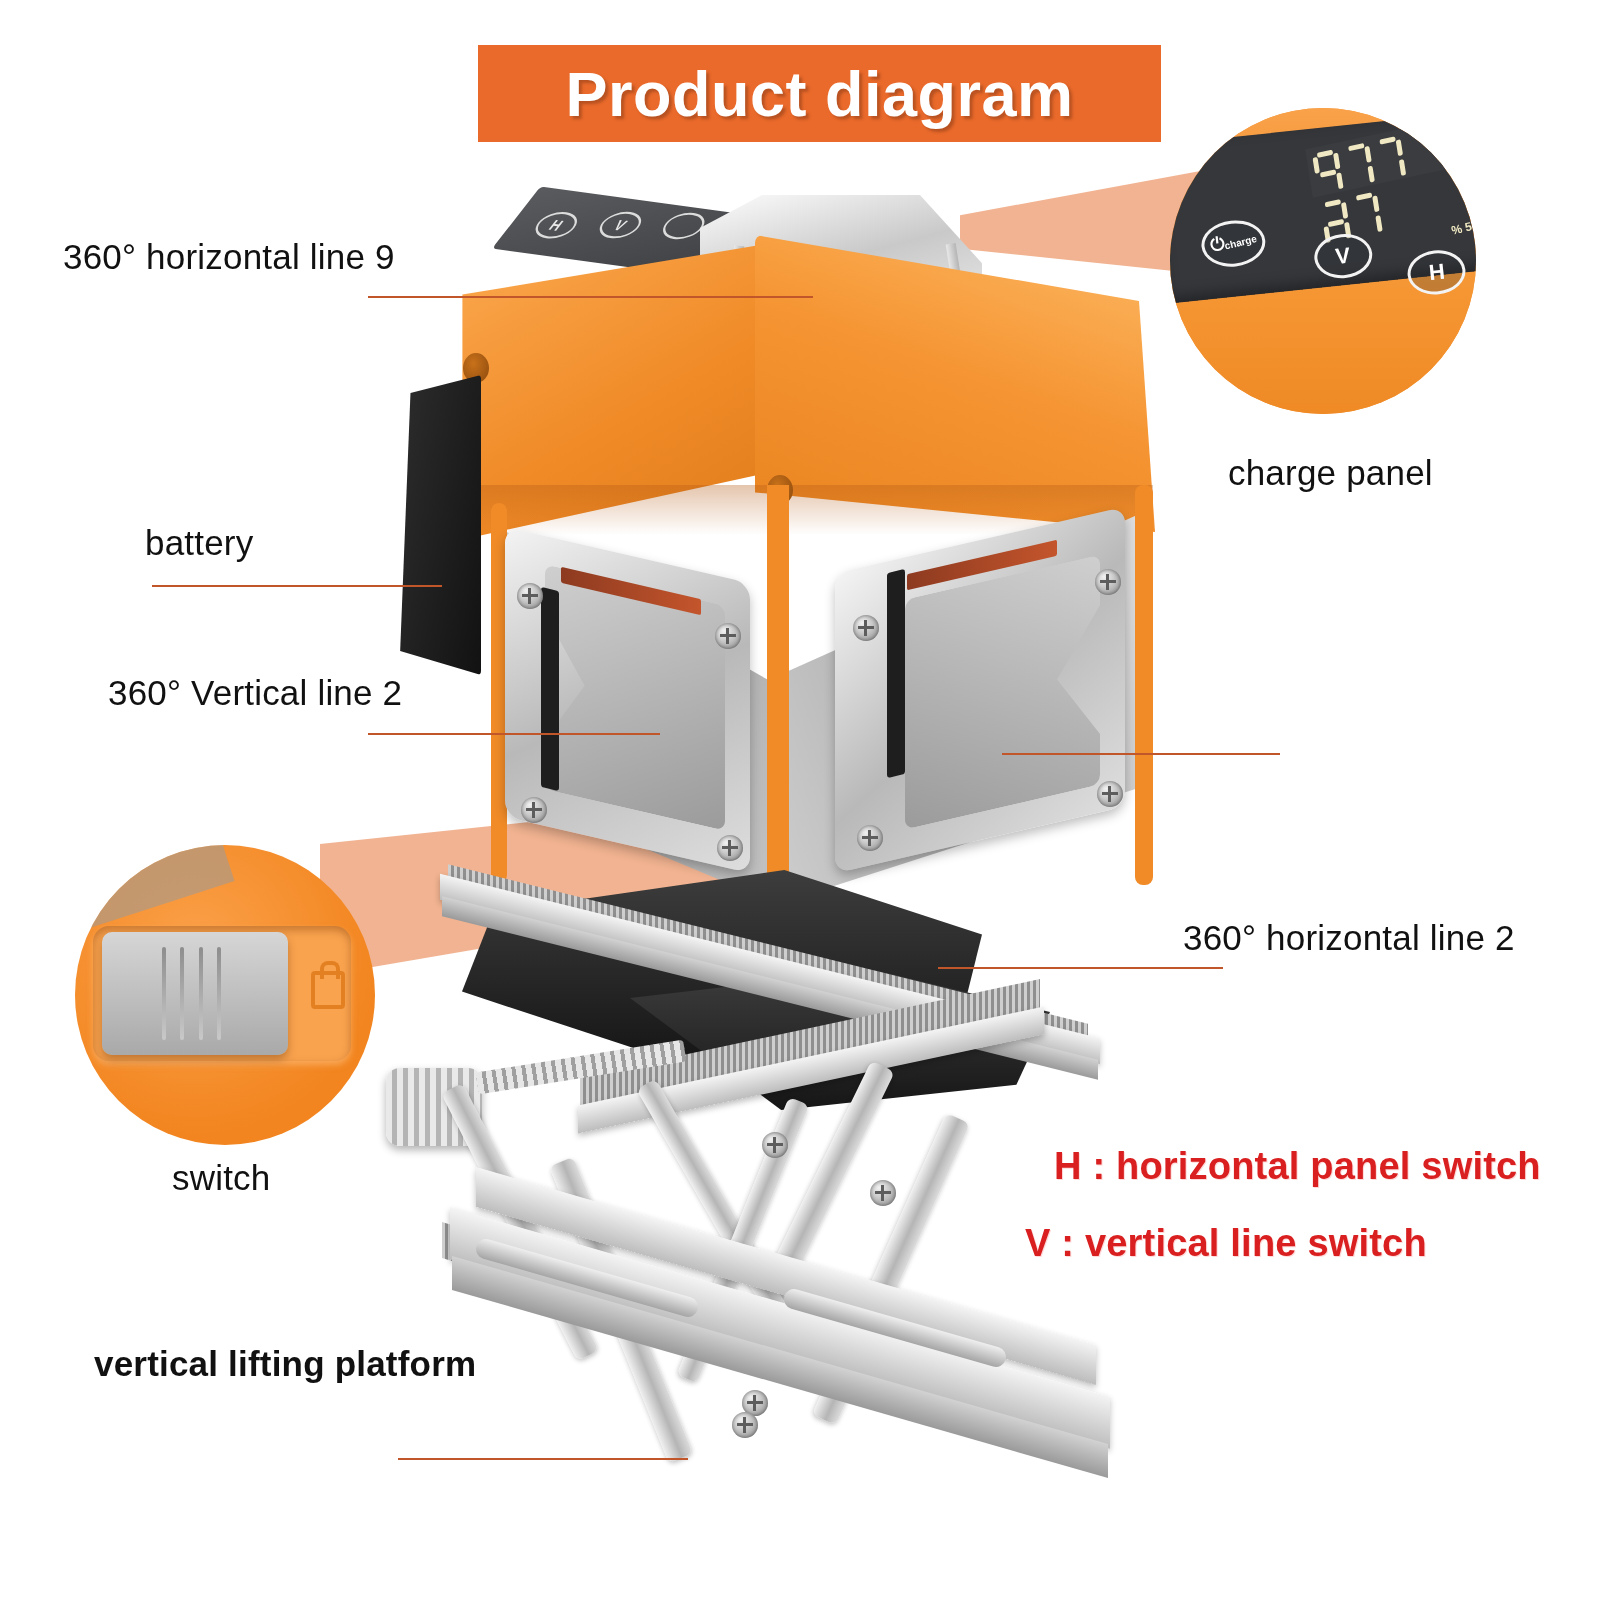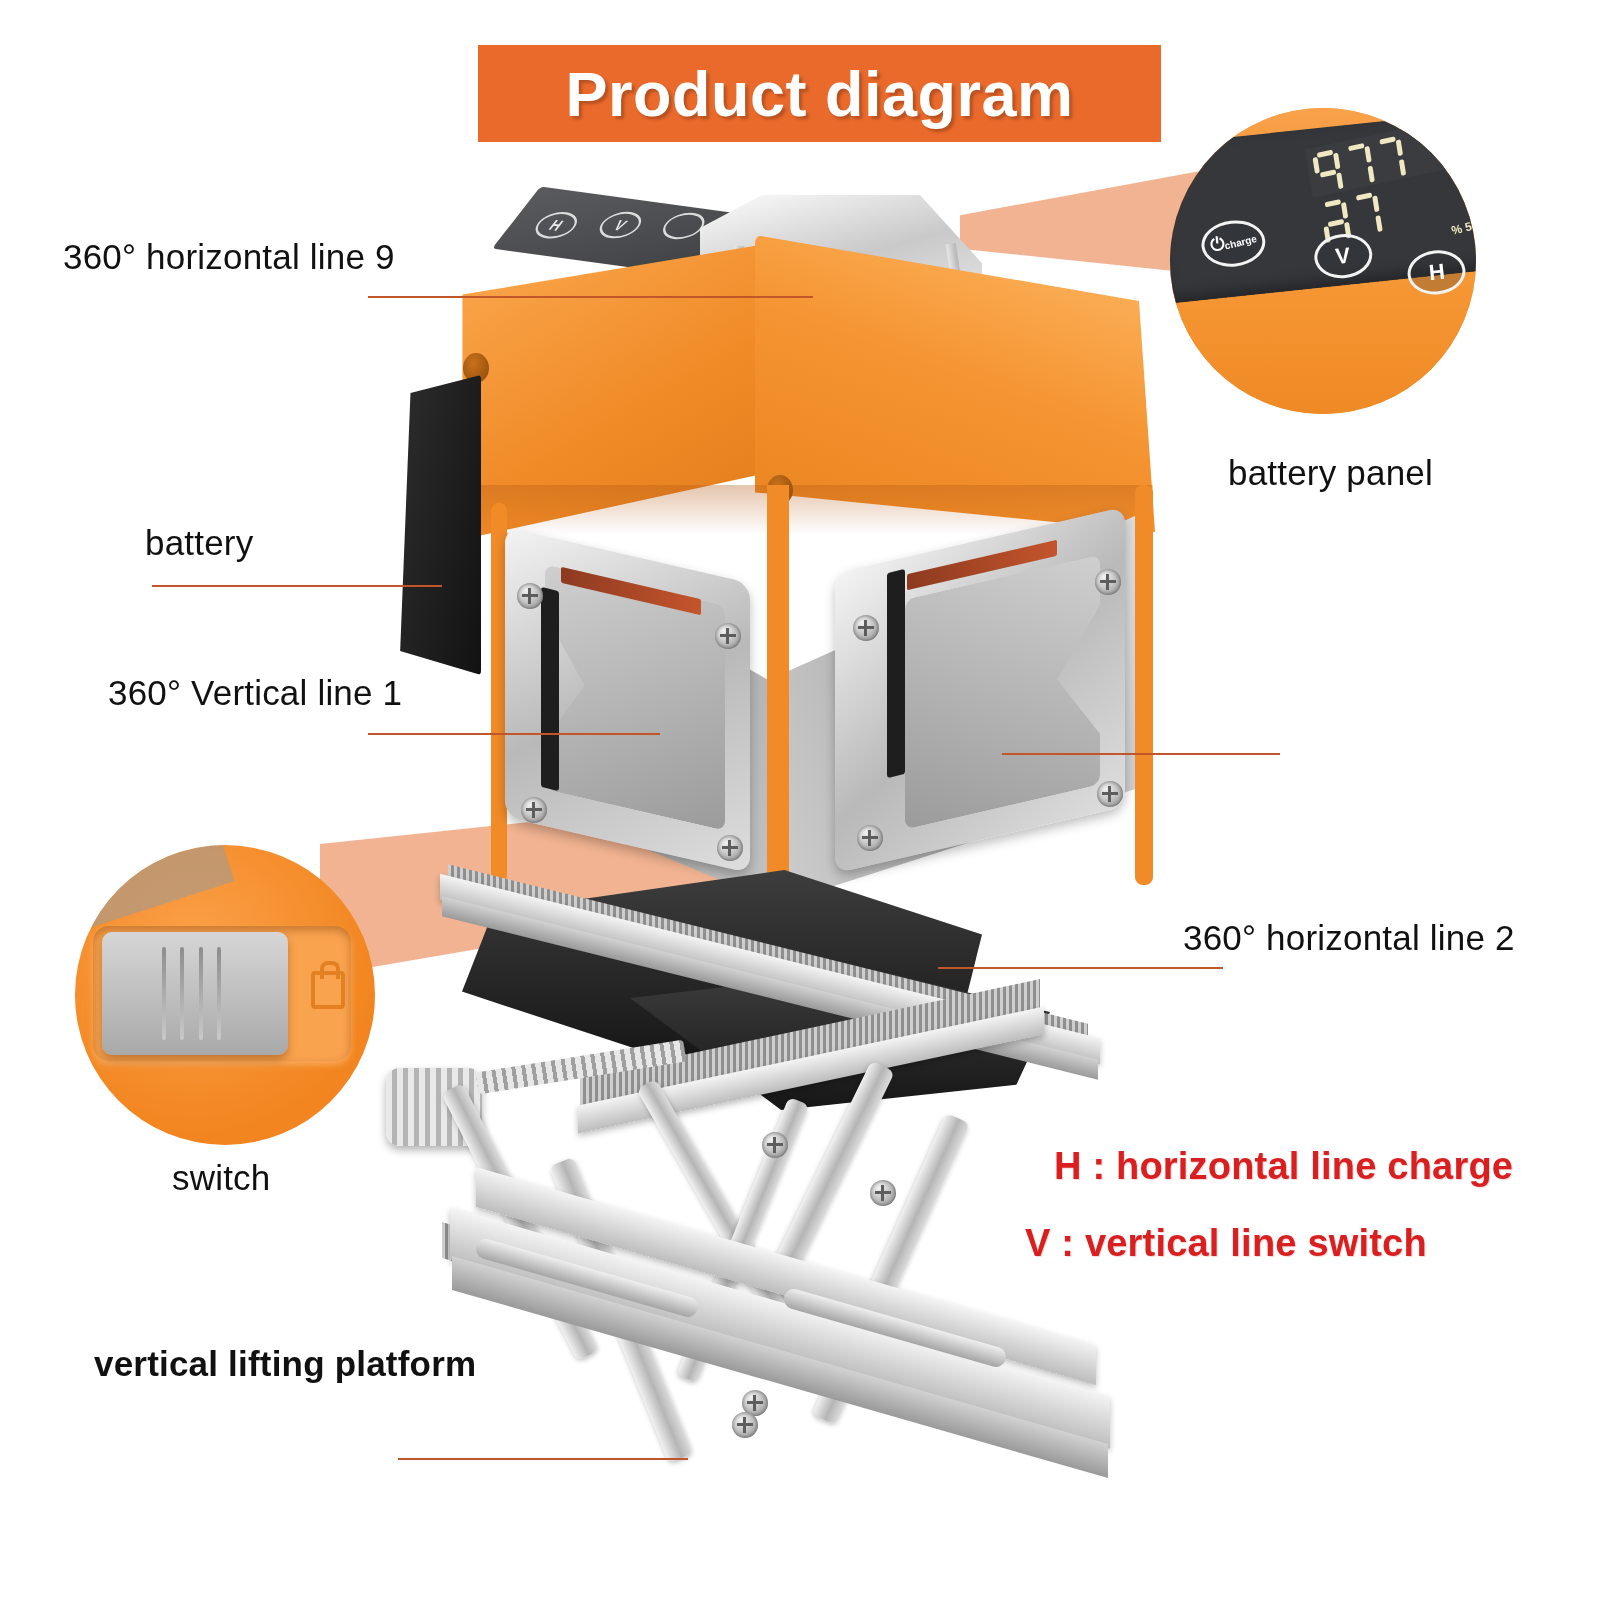--- a/index.html
+++ b/index.html
@@ -323,31 +323,31 @@
     </div>
     <div class="lockico"></div>
   </div>
 
   <div class="lbl" style="left:63px;top:237px;"><span>360° horizontal line 9</span></div>
   <div class="lead" style="left:368px;top:296px;width:445px;"></div>
 
   <div class="lbl" style="left:145px;top:523px;"><span>battery</span></div>
   <div class="lead" style="left:152px;top:585px;width:290px;"></div>
 
-  <div class="lbl" style="left:108px;top:673px;"><span>360° Vertical line 1</span></div>
+  <div class="lbl" style="left:108px;top:673px;"><span>360° Vertical line 2</span></div>
   <div class="lead" style="left:368px;top:733px;width:292px;"></div>
 
   <div class="lead" style="left:1002px;top:753px;width:278px;"></div>
 
-  <div class="lbl" style="left:1228px;top:453px;"><span>battery panel</span></div>
+  <div class="lbl" style="left:1228px;top:453px;"><span>charge panel</span></div>
 
   <div class="lbl" style="left:1183px;top:918px;"><span>360° horizontal line 2</span></div>
   <div class="lead" style="left:938px;top:967px;width:285px;"></div>
 
   <div class="lbl" style="left:172px;top:1158px;"><span>switch</span></div>
 
   <div class="lbl" style="left:94px;top:1344px;font-weight:bold;"><span>vertical lifting platform</span></div>
   <div class="lead" style="left:398px;top:1458px;width:290px;"></div>
 
-  <div class="lbl red" style="left:1054px;top:1145px;"><span>H : horizontal line charge</span></div>
+  <div class="lbl red" style="left:1054px;top:1145px;"><span>H : horizontal panel switch</span></div>
   <div class="lbl red" style="left:1025px;top:1222px;text-align:center;"><span>V : vertical line switch</span></div>
 
 </div>
 
 </body></html>

